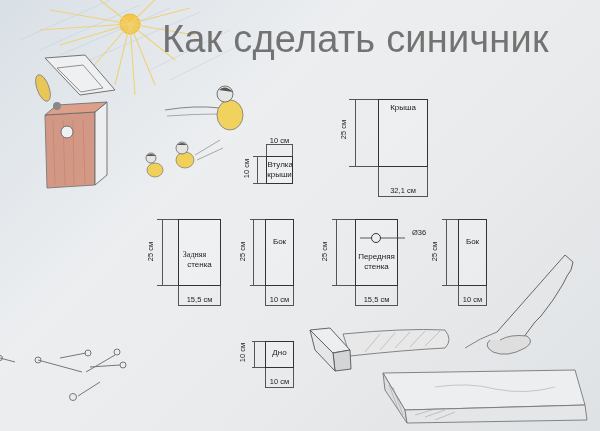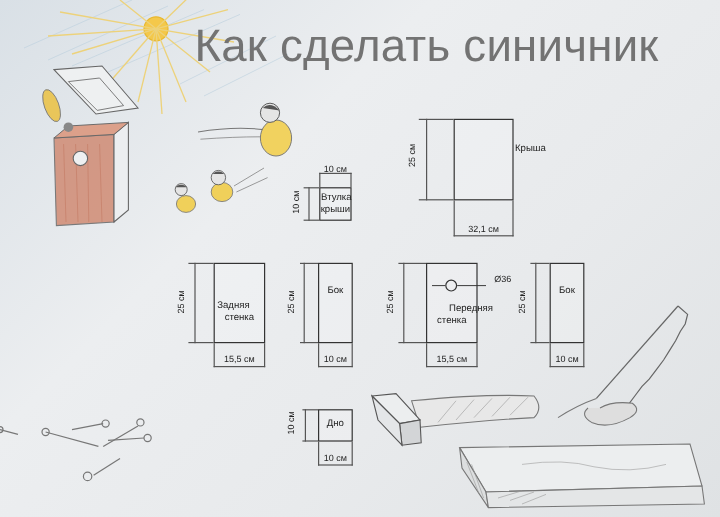--- a/index.html
+++ b/index.html
@@ -102,21 +102,21 @@
   <ellipse cx="30" cy="100" rx="8" ry="7" fill="#f0d05a" stroke="#777" stroke-width="0.7"></ellipse>
   <circle cx="26" cy="88" r="5" fill="#e5e5e5" stroke="#555" stroke-width="0.7"></circle>
   <path d="M21,86 Q26,82 31,86" fill="#555"></path>
   <path d="M70,85 L95,70 M72,90 L98,78" stroke="#888" stroke-width="0.7"></path>
 </svg>
 
 <div class="title">Как сделать синичник</div>
 
 <div class="part" style="left:330px;top:95px;width:110px;height:105px;">
   <div class="rect" style="left:48px;top:4px;width:50px;height:68px;"></div>
-  <div class="lbl" style="left:48px;top:24px;width:50px;padding-left:39px;">Крыша</div>
+  <div class="lbl" style="left:48px;top:8px;width:50px;">Крыша</div>
   <div class="ext" style="left:19px;top:4px;width:29px;height:1px;"></div>
   <div class="ext" style="left:19px;top:71px;width:29px;height:1px;"></div>
   <div class="ext" style="left:25px;top:4px;width:1px;height:68px;"></div>
   <div class="dim-v" style="left:10px;top:30px;width:14px;height:14px;">
     <span class="txt" style="left:-6px;top:0;">25 см</span>
   </div>
   <div class="ext" style="left:48px;top:72px;width:1px;height:30px;"></div>
   <div class="ext" style="left:97px;top:72px;width:1px;height:30px;"></div>
   <div class="ext" style="left:48px;top:101px;width:50px;height:1px;"></div>
   <div class="dim-h" style="left:48px;top:91px;width:50px;">32,1 см</div>
@@ -133,21 +133,21 @@
   <div class="ext" style="left:8px;top:16px;width:13px;height:1px;"></div>
   <div class="ext" style="left:8px;top:43px;width:13px;height:1px;"></div>
   <div class="ext" style="left:12px;top:16px;width:1px;height:28px;"></div>
   <div class="dim-v" style="left:0;top:24px;width:12px;height:12px;">
     <span class="txt" style="left:-8px;top:0;">10 см</span>
   </div>
 </div>
 
 <div class="part" style="left:145px;top:215px;width:90px;height:95px;">
   <div class="rect" style="left:33px;top:4px;width:43px;height:67px;"></div>
-  <div class="lbl" style="left:33px;top:35px;width:33px;">Задняя</div>
+  <div class="lbl" style="left:33px;top:35px;width:33px;font-family:Liberation Serif, serif;">Задняя</div>
   <div class="lbl" style="left:33px;top:45px;width:43px;">стенка</div>
   <div class="ext" style="left:12px;top:4px;width:21px;height:1px;"></div>
   <div class="ext" style="left:12px;top:70px;width:21px;height:1px;"></div>
   <div class="ext" style="left:17px;top:4px;width:1px;height:67px;"></div>
   <div class="dim-v" style="left:2px;top:32px;width:14px;height:14px;">
     <span class="txt" style="left:-6px;top:0;">25 см</span>
   </div>
   <div class="ext" style="left:33px;top:71px;width:1px;height:20px;"></div>
   <div class="ext" style="left:75px;top:71px;width:1px;height:20px;"></div>
   <div class="ext" style="left:33px;top:90px;width:43px;height:1px;"></div>
@@ -170,21 +170,21 @@
 </div>
 
 <div class="part" style="left:320px;top:215px;width:110px;height:95px;">
   <div class="rect" style="left:35px;top:4px;width:43px;height:67px;"></div>
   <svg style="left:35px;top:4px;" width="80" height="67">
     <circle cx="21" cy="19" r="4.5" fill="none" stroke="#333" stroke-width="1"></circle>
     <line x1="5" y1="19" x2="16" y2="19" stroke="#333" stroke-width="0.8"></line>
     <line x1="26" y1="19" x2="50" y2="19" stroke="#333" stroke-width="0.8"></line>
   </svg>
   <div class="lbl" style="left:88px;top:13px;width:22px;font-size:7.5px;">Ø36</div>
-  <div class="lbl" style="left:35px;top:37px;width:43px;margin-left:16px;">Передняя</div>
+  <div class="lbl" style="left:35px;top:37px;width:43px;">Передняя</div>
   <div class="lbl" style="left:35px;top:47px;width:43px;">стенка</div>
   <div class="ext" style="left:12px;top:4px;width:23px;height:1px;"></div>
   <div class="ext" style="left:12px;top:70px;width:23px;height:1px;"></div>
   <div class="ext" style="left:16px;top:4px;width:1px;height:67px;"></div>
   <div class="dim-v" style="left:1px;top:32px;width:14px;height:14px;">
     <span class="txt" style="left:-6px;top:0;">25 см</span>
   </div>
   <div class="ext" style="left:35px;top:71px;width:1px;height:20px;"></div>
   <div class="ext" style="left:77px;top:71px;width:1px;height:20px;"></div>
   <div class="ext" style="left:35px;top:90px;width:43px;height:1px;"></div>

